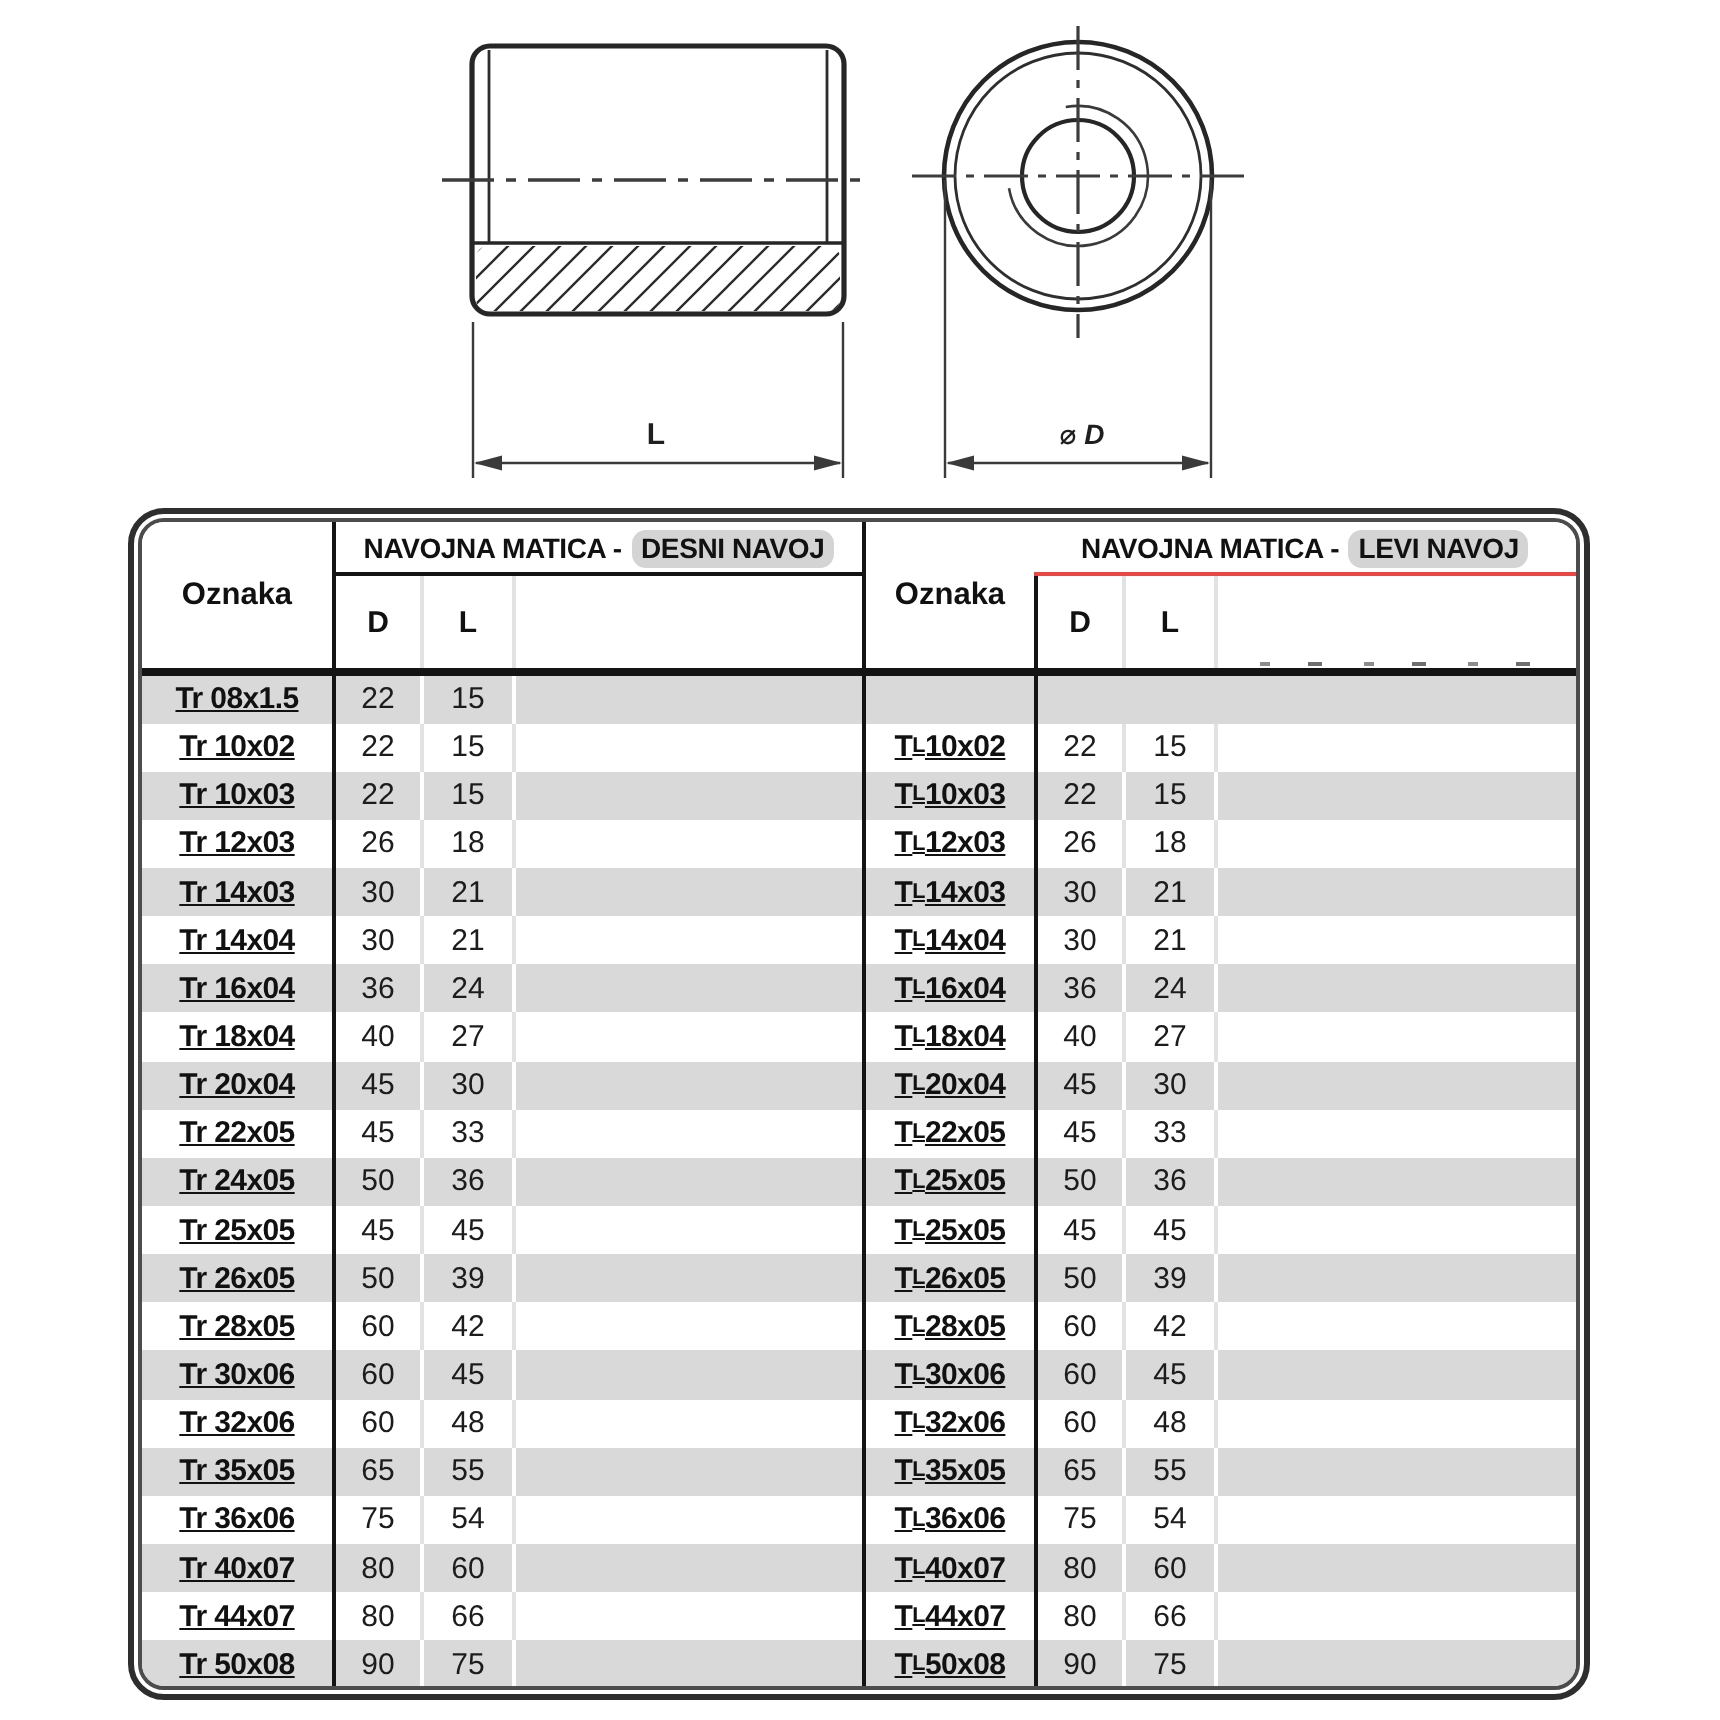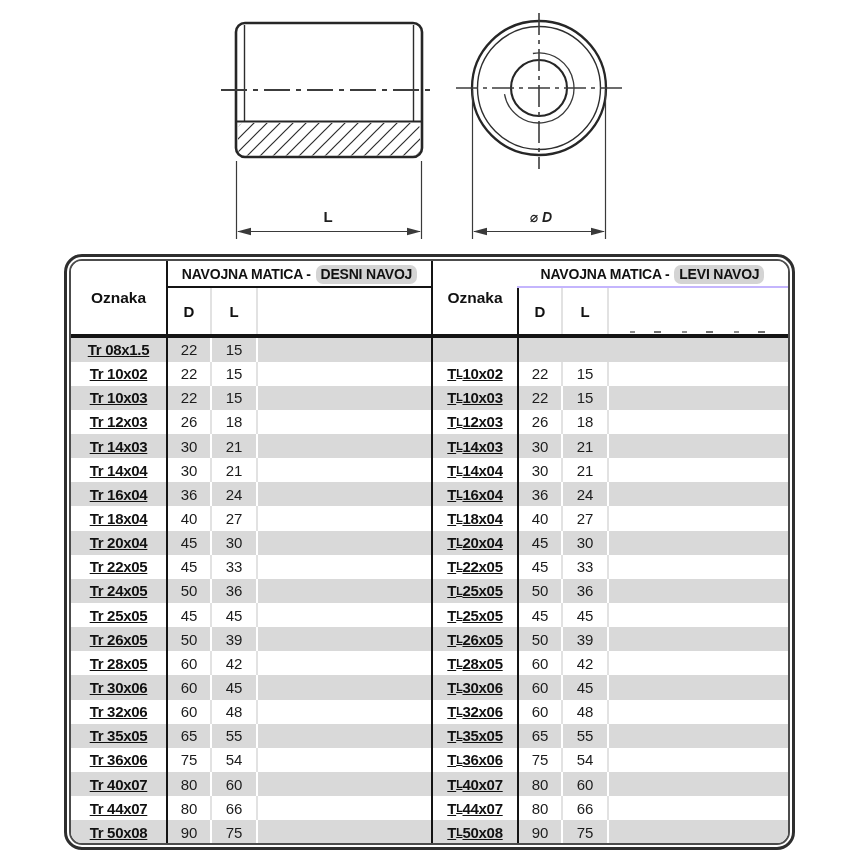--- a/index.html
+++ b/index.html
@@ -28,21 +28,21 @@
   .vline-l{border-left:2.5px solid #141414;}
   
   .sep-r{border-right:2.5px solid #e2e2e2;}
   .shade.sep-r{border-right-color:#fff;}
   .blank.sep-r{border-right-color:transparent;}
 
   
   .h-oznaka-l{grid-column:1;grid-row:1 / span 2;font-weight:bold;font-size:15.5px;}
   .h-title-l{grid-column:2 / span 3;grid-row:1;border-bottom:2px solid #141414;}
   .h-oznaka-r{grid-column:5;grid-row:1 / span 2;font-weight:bold;font-size:15.5px;}
-  .h-title-r{grid-column:6 / span 3;grid-row:1;border-bottom:2px solid #c4b5fd;}
+  .h-title-r{grid-column:6 / span 3;grid-row:1;border-bottom:2px solid #ef4444;}
   .title{font-weight:bold;font-size:14px;white-space:nowrap;letter-spacing:-0.2px;}
   .pill{background:var(--pill,#d4d4d4);border-radius:7px;padding:1px 5px 2px 5px;margin-left:1px;}
   .h-dl{font-weight:bold;font-size:15px;}
   .hrow2{grid-row:2;}
   .hsep{grid-row:3;grid-column:1 / -1;background:#141414;}
   .remnants{position:relative;}
   .remnants::after{content:"";position:absolute;left:12%;right:6%;bottom:1px;height:2.5px;
     background:repeating-linear-gradient(90deg,#8d8d8d 0 5px,transparent 5px 24px,#6f6f6f 24px 31px,transparent 31px 52px);}
 </style>
 </head>

